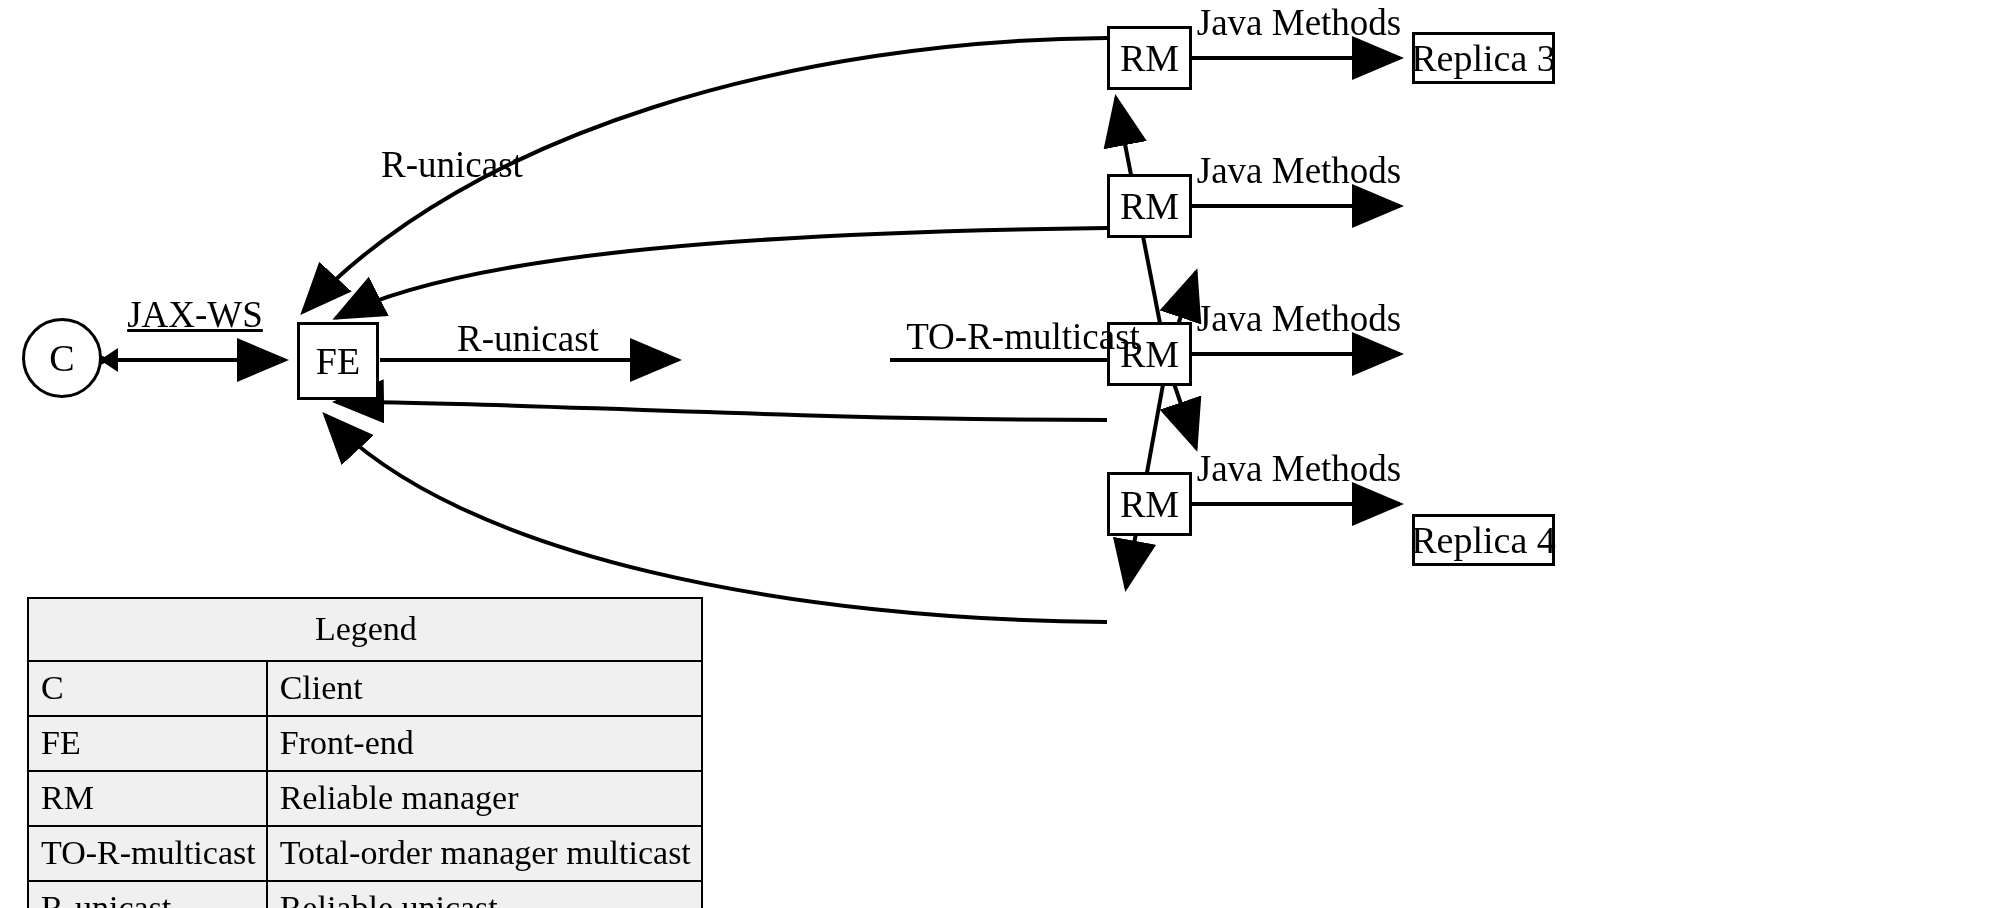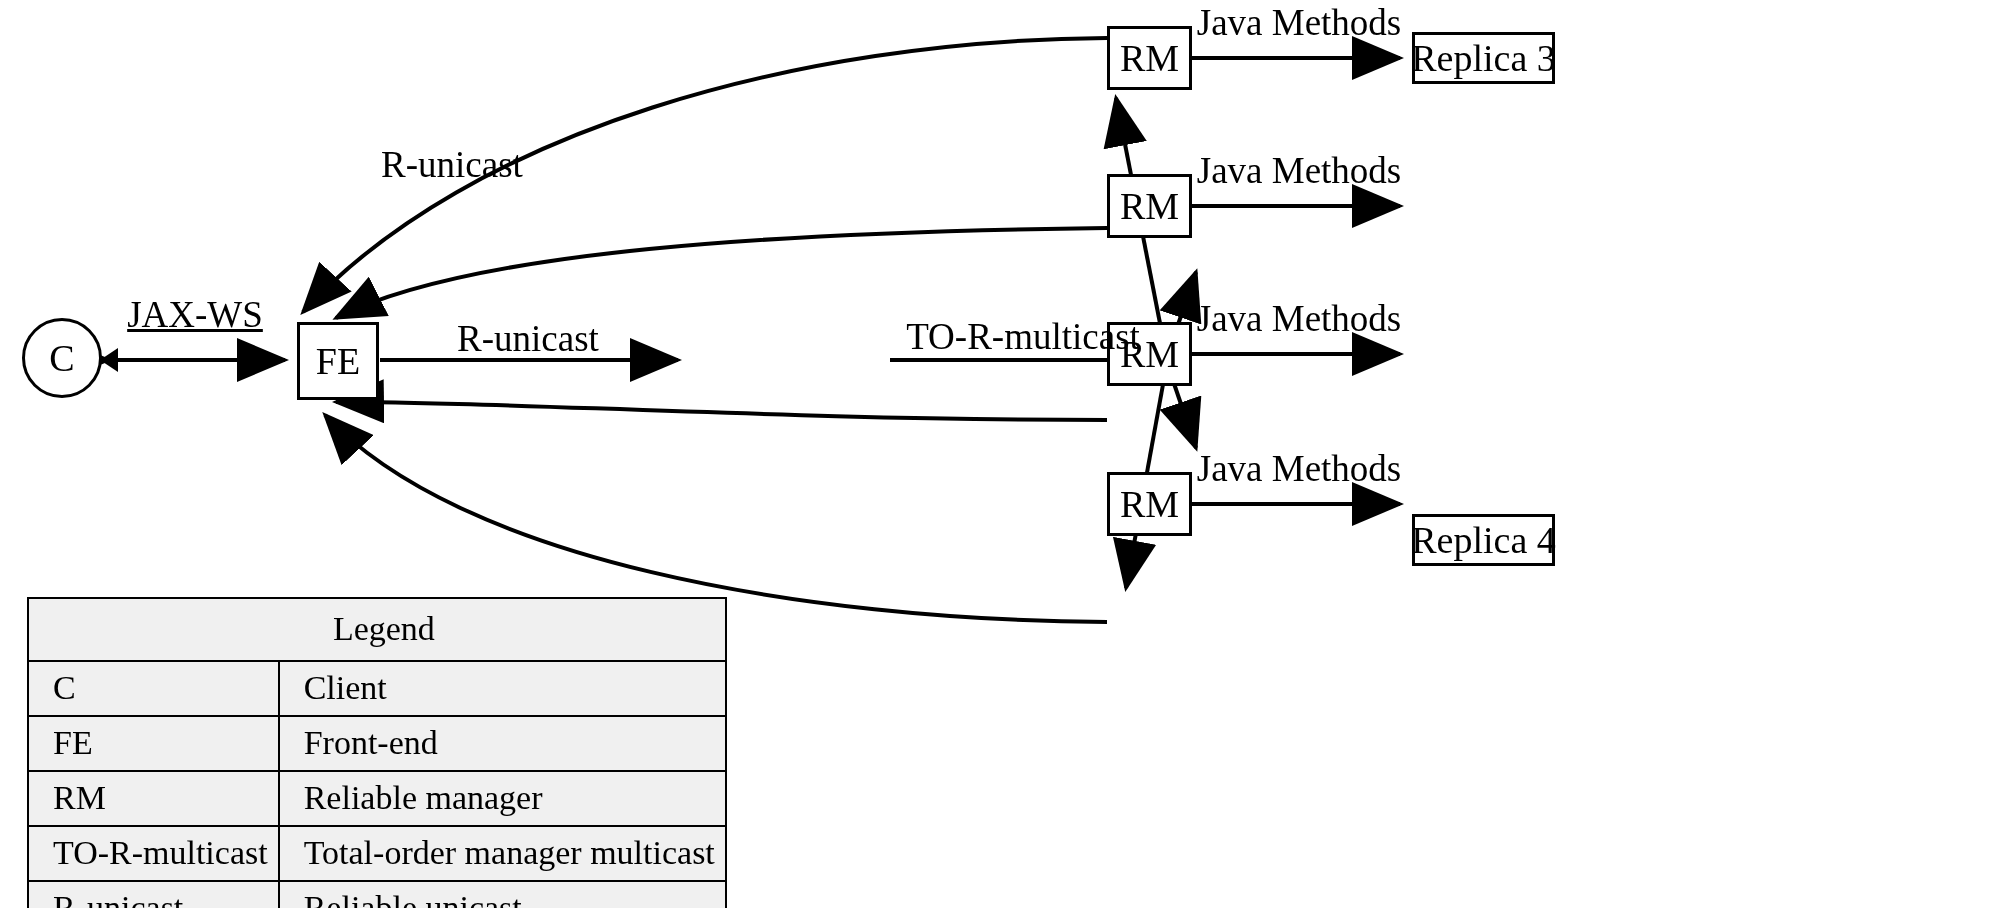--- a/index.html
+++ b/index.html
@@ -14,21 +14,21 @@
   .node span{font-size:38px;line-height:1;white-space:nowrap;}
   .circle-node{border-radius:50%;}
 
   .edge-label{position:absolute;font-size:37px;line-height:1;white-space:nowrap;
               transform:translateX(-50%);}
 
   
   #legend{position:absolute;left:27px;top:597px;width:646px;
           border-collapse:collapse;background:#f0f0f0;}
   #legend td{border:2px solid #000;font-size:34px;line-height:1.15;
-             padding:6px 10px 8px 24px;background:#f0f0f0;white-space:nowrap;}
+             padding:6px 10px 8px 12px;background:#f0f0f0;white-space:nowrap;}
   #legend td.title{text-align:center;padding-top:10px;padding-bottom:12px;}
   #legend td.key{width:240px;}
 </style>
 </head>
 <body>
 
 <div id="stage">
 
   <svg id="wires" viewBox="0 0 2001 908" xmlns="http://www.w3.org/2000/svg">
     <defs>

